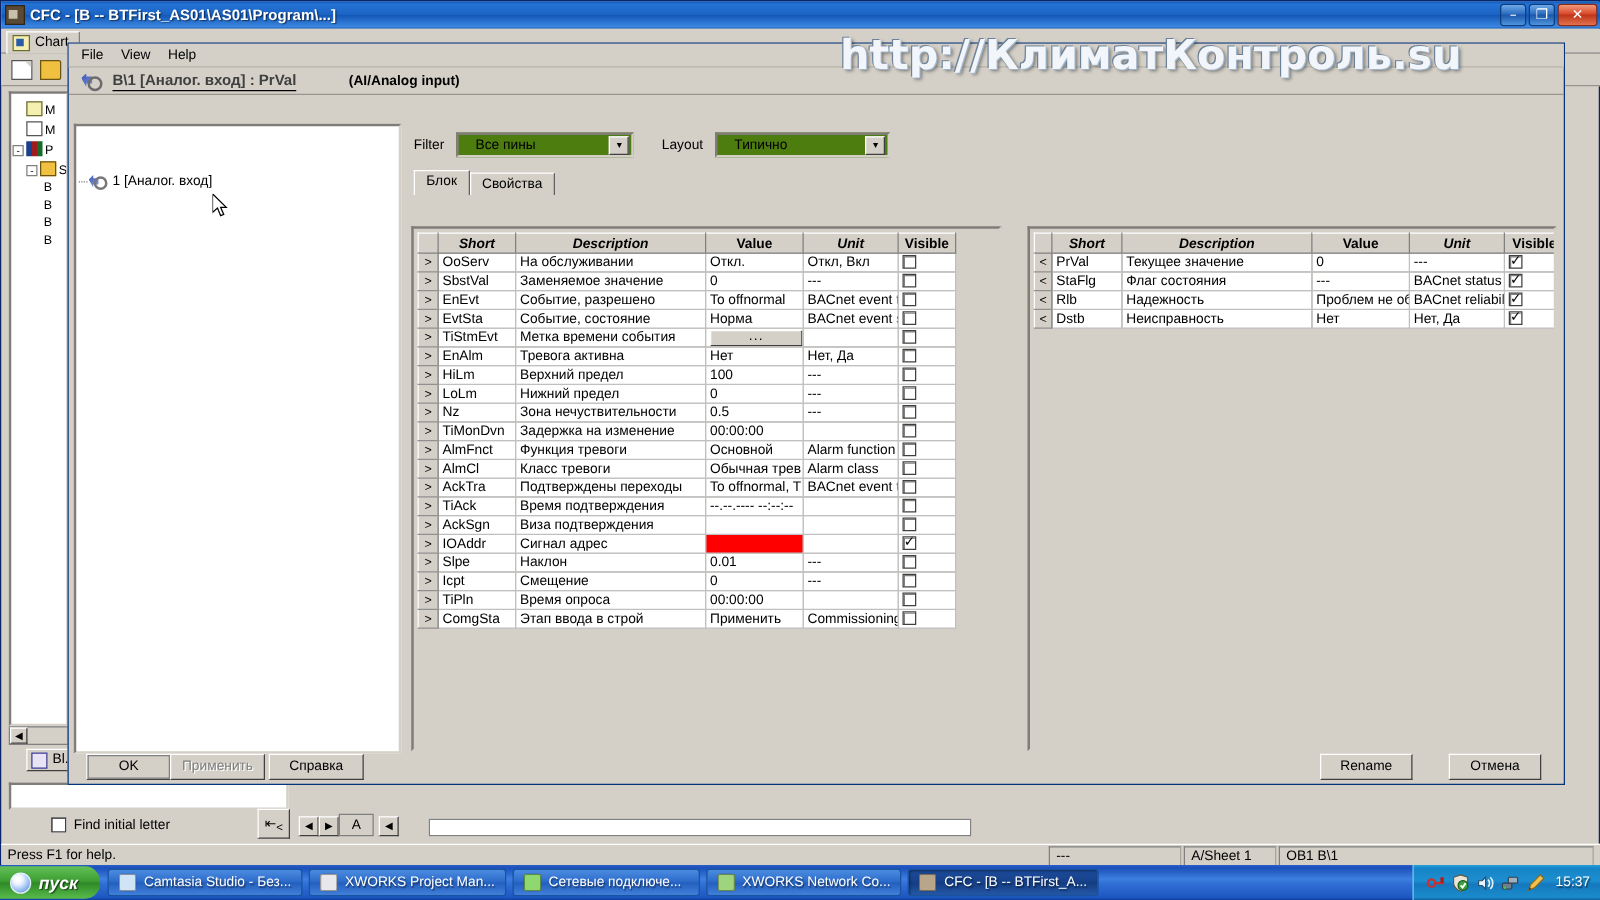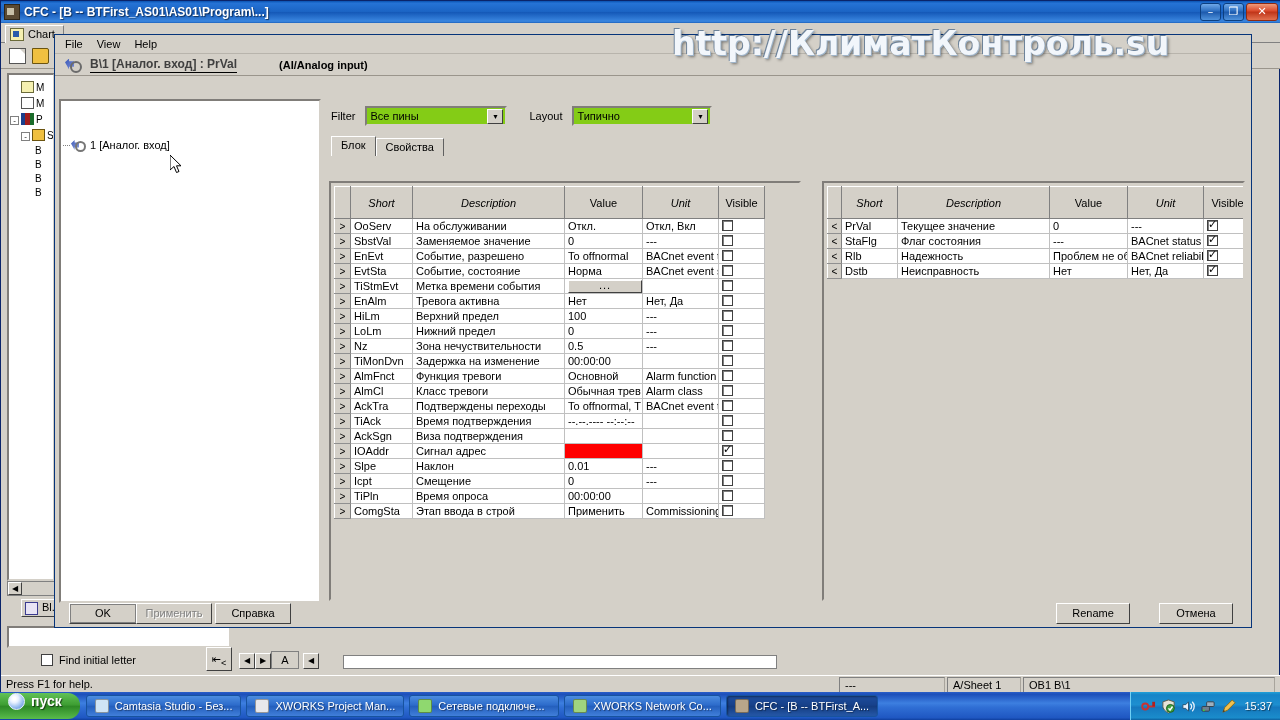--- a/index.html
+++ b/index.html
@@ -228,23 +228,23 @@
     border:2px solid #777; border-radius:50%;
   }
   .tree-dash { position:absolute; left:2px; top:44px; width:7px; border-top:1px dotted #808080; }
 
   .pe-right {
     position: absolute; left: 270px; top: 64px; right: 4px; height: 504px;
   }
   .filter-row { display:flex; align-items:center; height: 22px; margin: 6px 0 0 6px; font-size: 11px; }
   .lbl { margin-right: 10px; }
   .combo {
-    height: 20px; background: #84cc16; border: 2px inset #d4d0c8;
+    height: 20px; background: #4d7c0f; border: 2px inset #d4d0c8;
     display:flex; align-items:center; position: relative; font-size: 11px;
-    padding-left: 3px;
+    padding-left: 13px;
   }
   .combo .arrow {
     position:absolute; right:2px; top:1px; width:16px; height:15px; background:#d4d0c8;
     border-top:1px solid #fff; border-left:1px solid #fff; border-right:1px solid #404040; border-bottom:1px solid #404040;
     font-size:7px; line-height:14px; text-align:center;
   }
   .tabs { display:flex; align-items:flex-end; height: 20px; margin: 9px 0 0 6px; }
   .tabx {
     height: 18px; padding: 2px 9px 0 9px; font-size: 11px; background:#d4d0c8;
     border-top:1px solid #fff; border-left:1px solid #fff; border-right:1px solid #606060;
@@ -257,22 +257,22 @@
   }
   .pane {
     background:#d4d0c8; border: 2px inset #d4d0c8; position: relative; overflow: hidden;
   }
   .pane.left-pane { width: 472px; }
   .pane.right-pane { flex: 1; }
   .splitter { width: 5px; background: #d4d0c8; }
 
   table.grid { border-collapse: collapse; font-size: 11px; table-layout: fixed; margin: 3px 0 0 3px; }
   table.grid th {
-    background: #d4d0c8; font-style: italic; font-weight: normal; font-size: 11px;
-    height: 32px; padding: 0 2px;
+    background: #d4d0c8; font-style: italic; font-weight: bold; font-size: 11px;
+    height: 16px; padding: 0 2px;
     border-right: 1px solid #808080; border-bottom: 1px solid #808080;
     border-top: 1px solid #fff; border-left: 1px solid #fff;
     overflow: hidden; white-space: nowrap;
   }
   table.grid th.plain { font-style: normal; }
   table.grid td {
     background: #fff; height: 15px; padding: 0 3px;
     border-right: 1px solid #c0c0c0; border-bottom: 1px solid #c0c0c0;
     overflow: hidden; white-space: nowrap;
   }
@@ -310,22 +310,22 @@
   
   .taskbar {
     position: absolute; left: 0; top: 692px; width: 1280px; height: 28px;
     background: linear-gradient(to bottom, #2a5fc8 0%, #1c4fba 8%, #3d7fe0 40%, #2f6ed4 55%, #1f57c2 92%, #0f3f9e 100%);
     display: flex; align-items: center;
   }
   .start {
     height: 26px; margin: 1px 6px 1px 0; padding: 0 18px 0 8px;
     background: linear-gradient(to bottom,#62c257,#3e9e33 45%,#2e8a26 52%,#59bb4c);
     border-radius: 0 12px 12px 0;
-    display: flex; gap: 6px;
-    color: #fff; font-weight: bold; font-size: 14px;
+    display: flex; align-items: center; gap: 6px;
+    color: #fff; font-weight: bold; font-style: italic; font-size: 14px;
     text-shadow: 1px 1px 1px rgba(0,0,0,0.6);
   }
   .start-orb {
     width: 17px; height: 17px; border-radius: 50%;
     background: radial-gradient(circle at 35% 30%, #fff 10%, #e8f0ff 30%, #9cc0f0 60%, #4a80d0 100%);
     border: 1px solid #e9f2ff;
   }
   .tbtn {
     height: 22px; margin-right: 5px; padding: 0 8px; min-width: 150px; max-width: 160px;
     background: linear-gradient(to bottom,#4b8ce0,#2d6ccb 45%,#245fbd 52%,#417fda);

